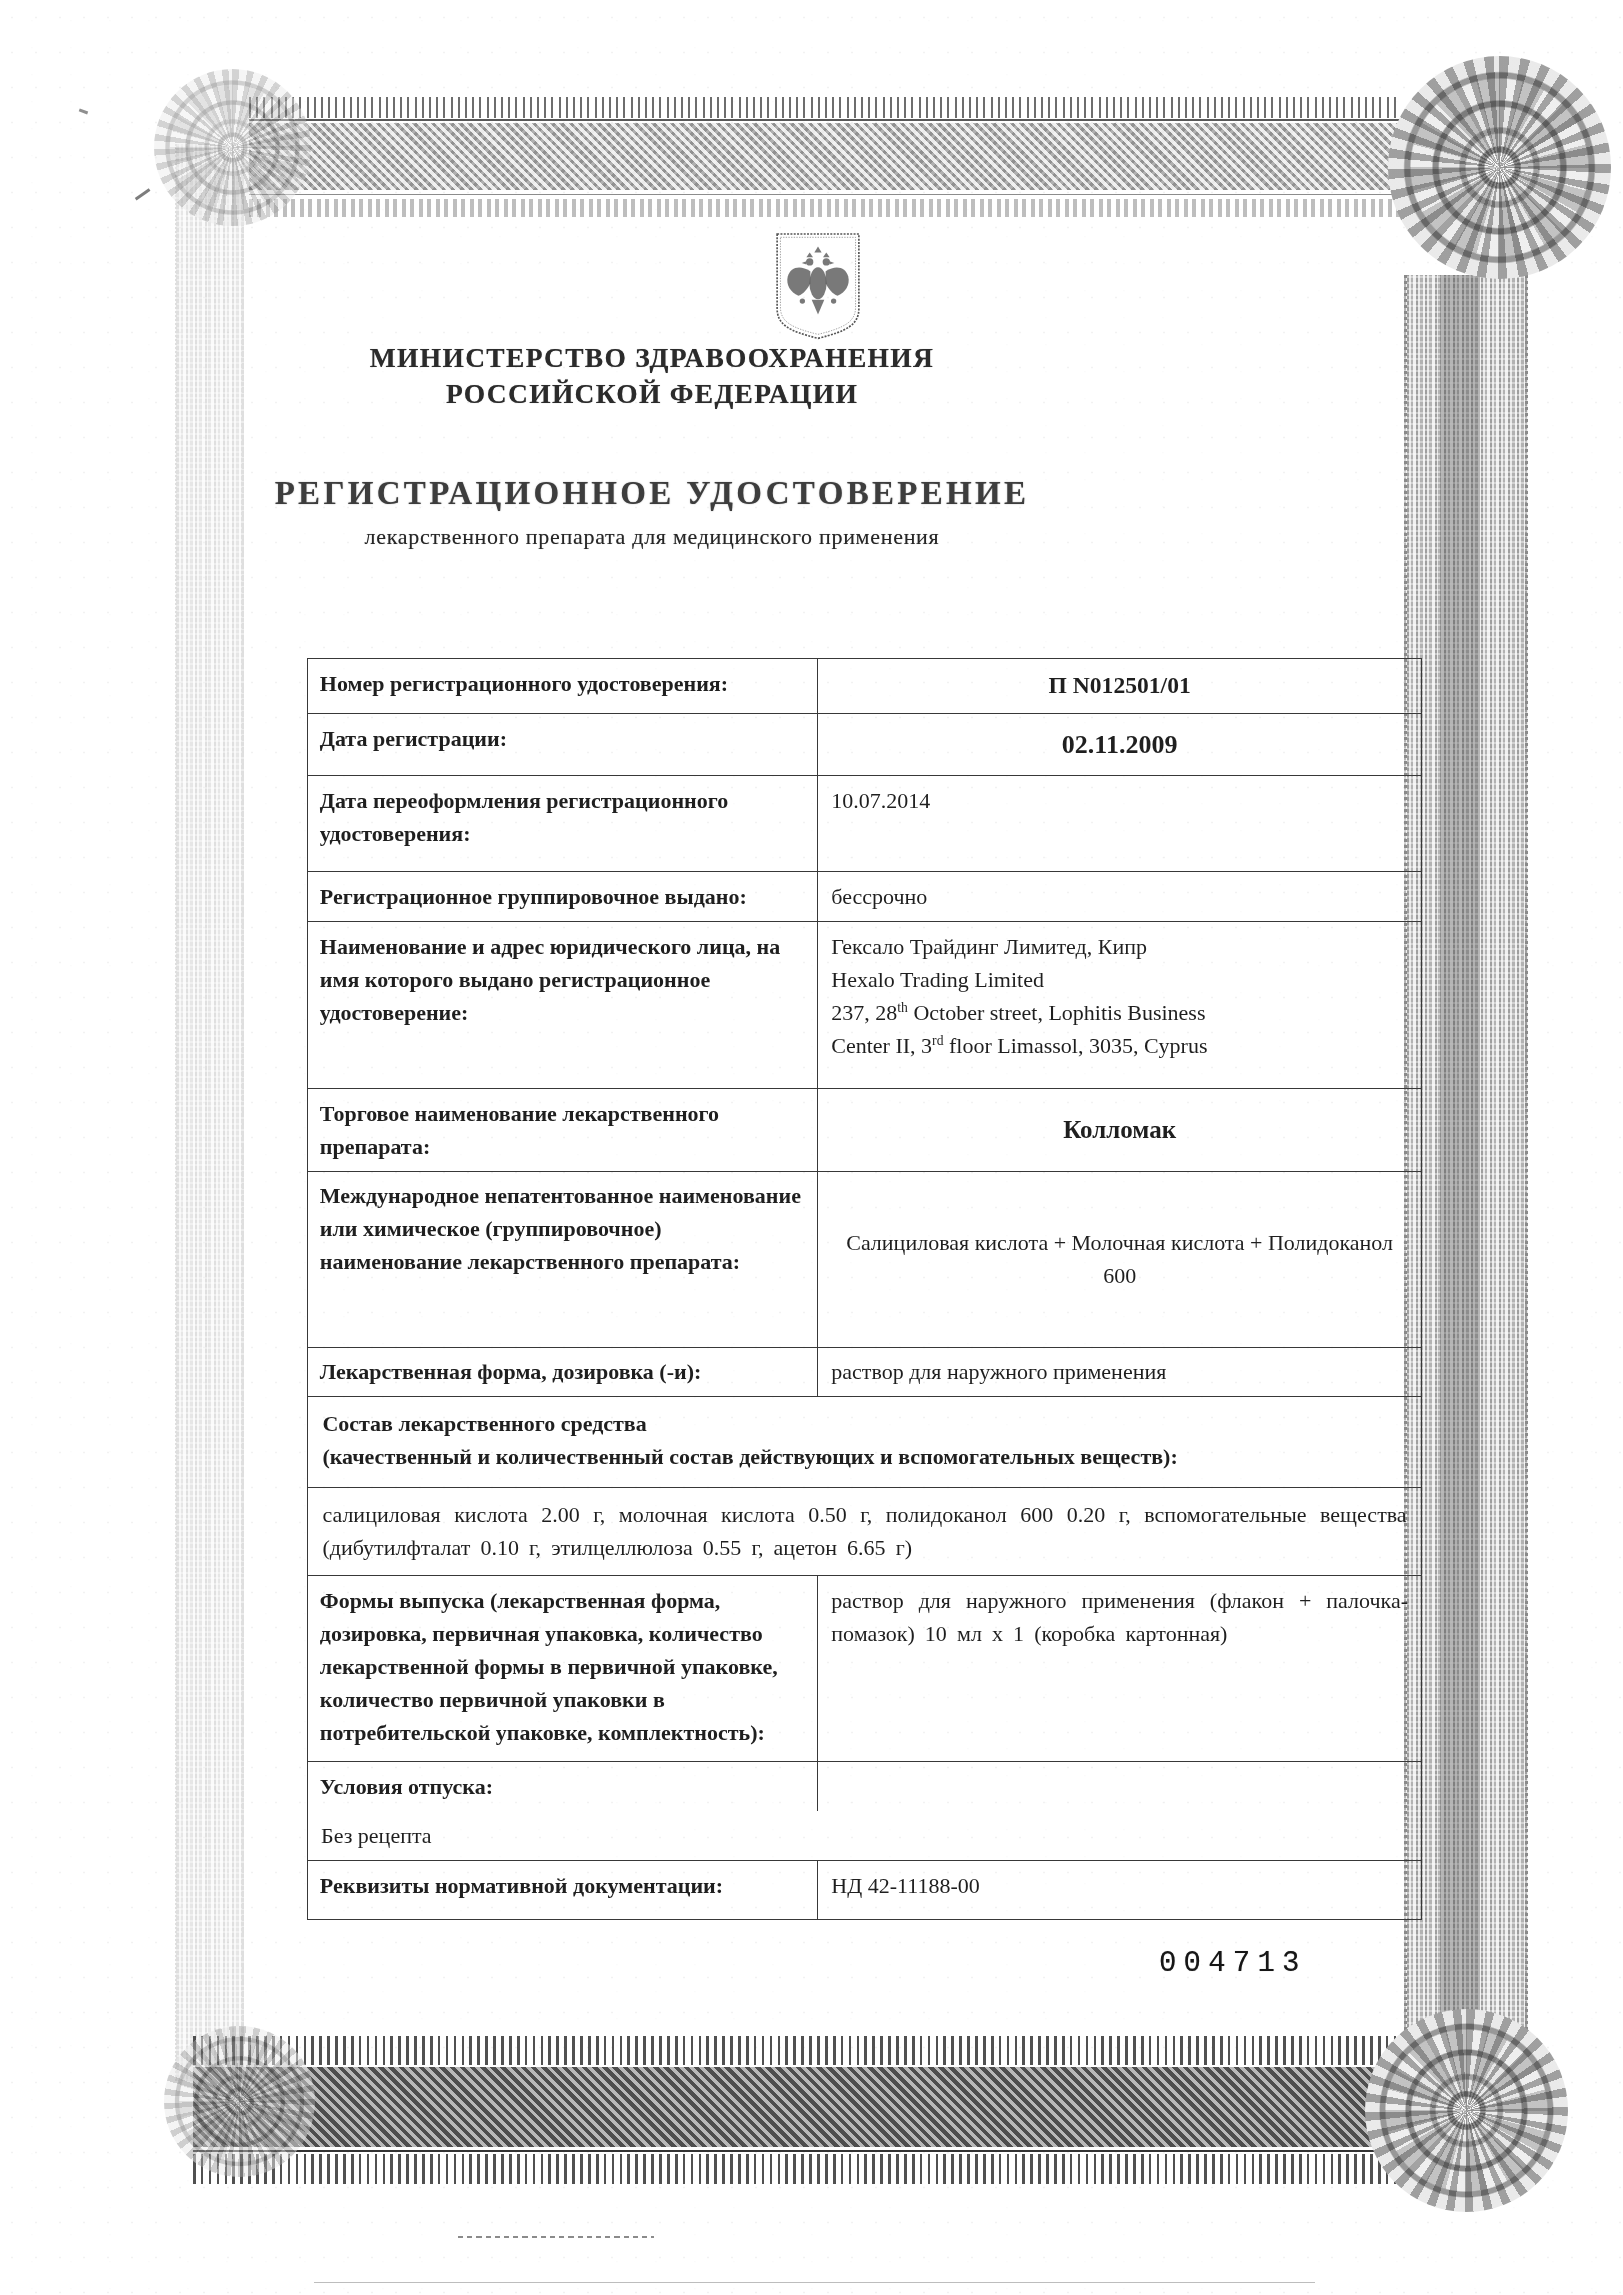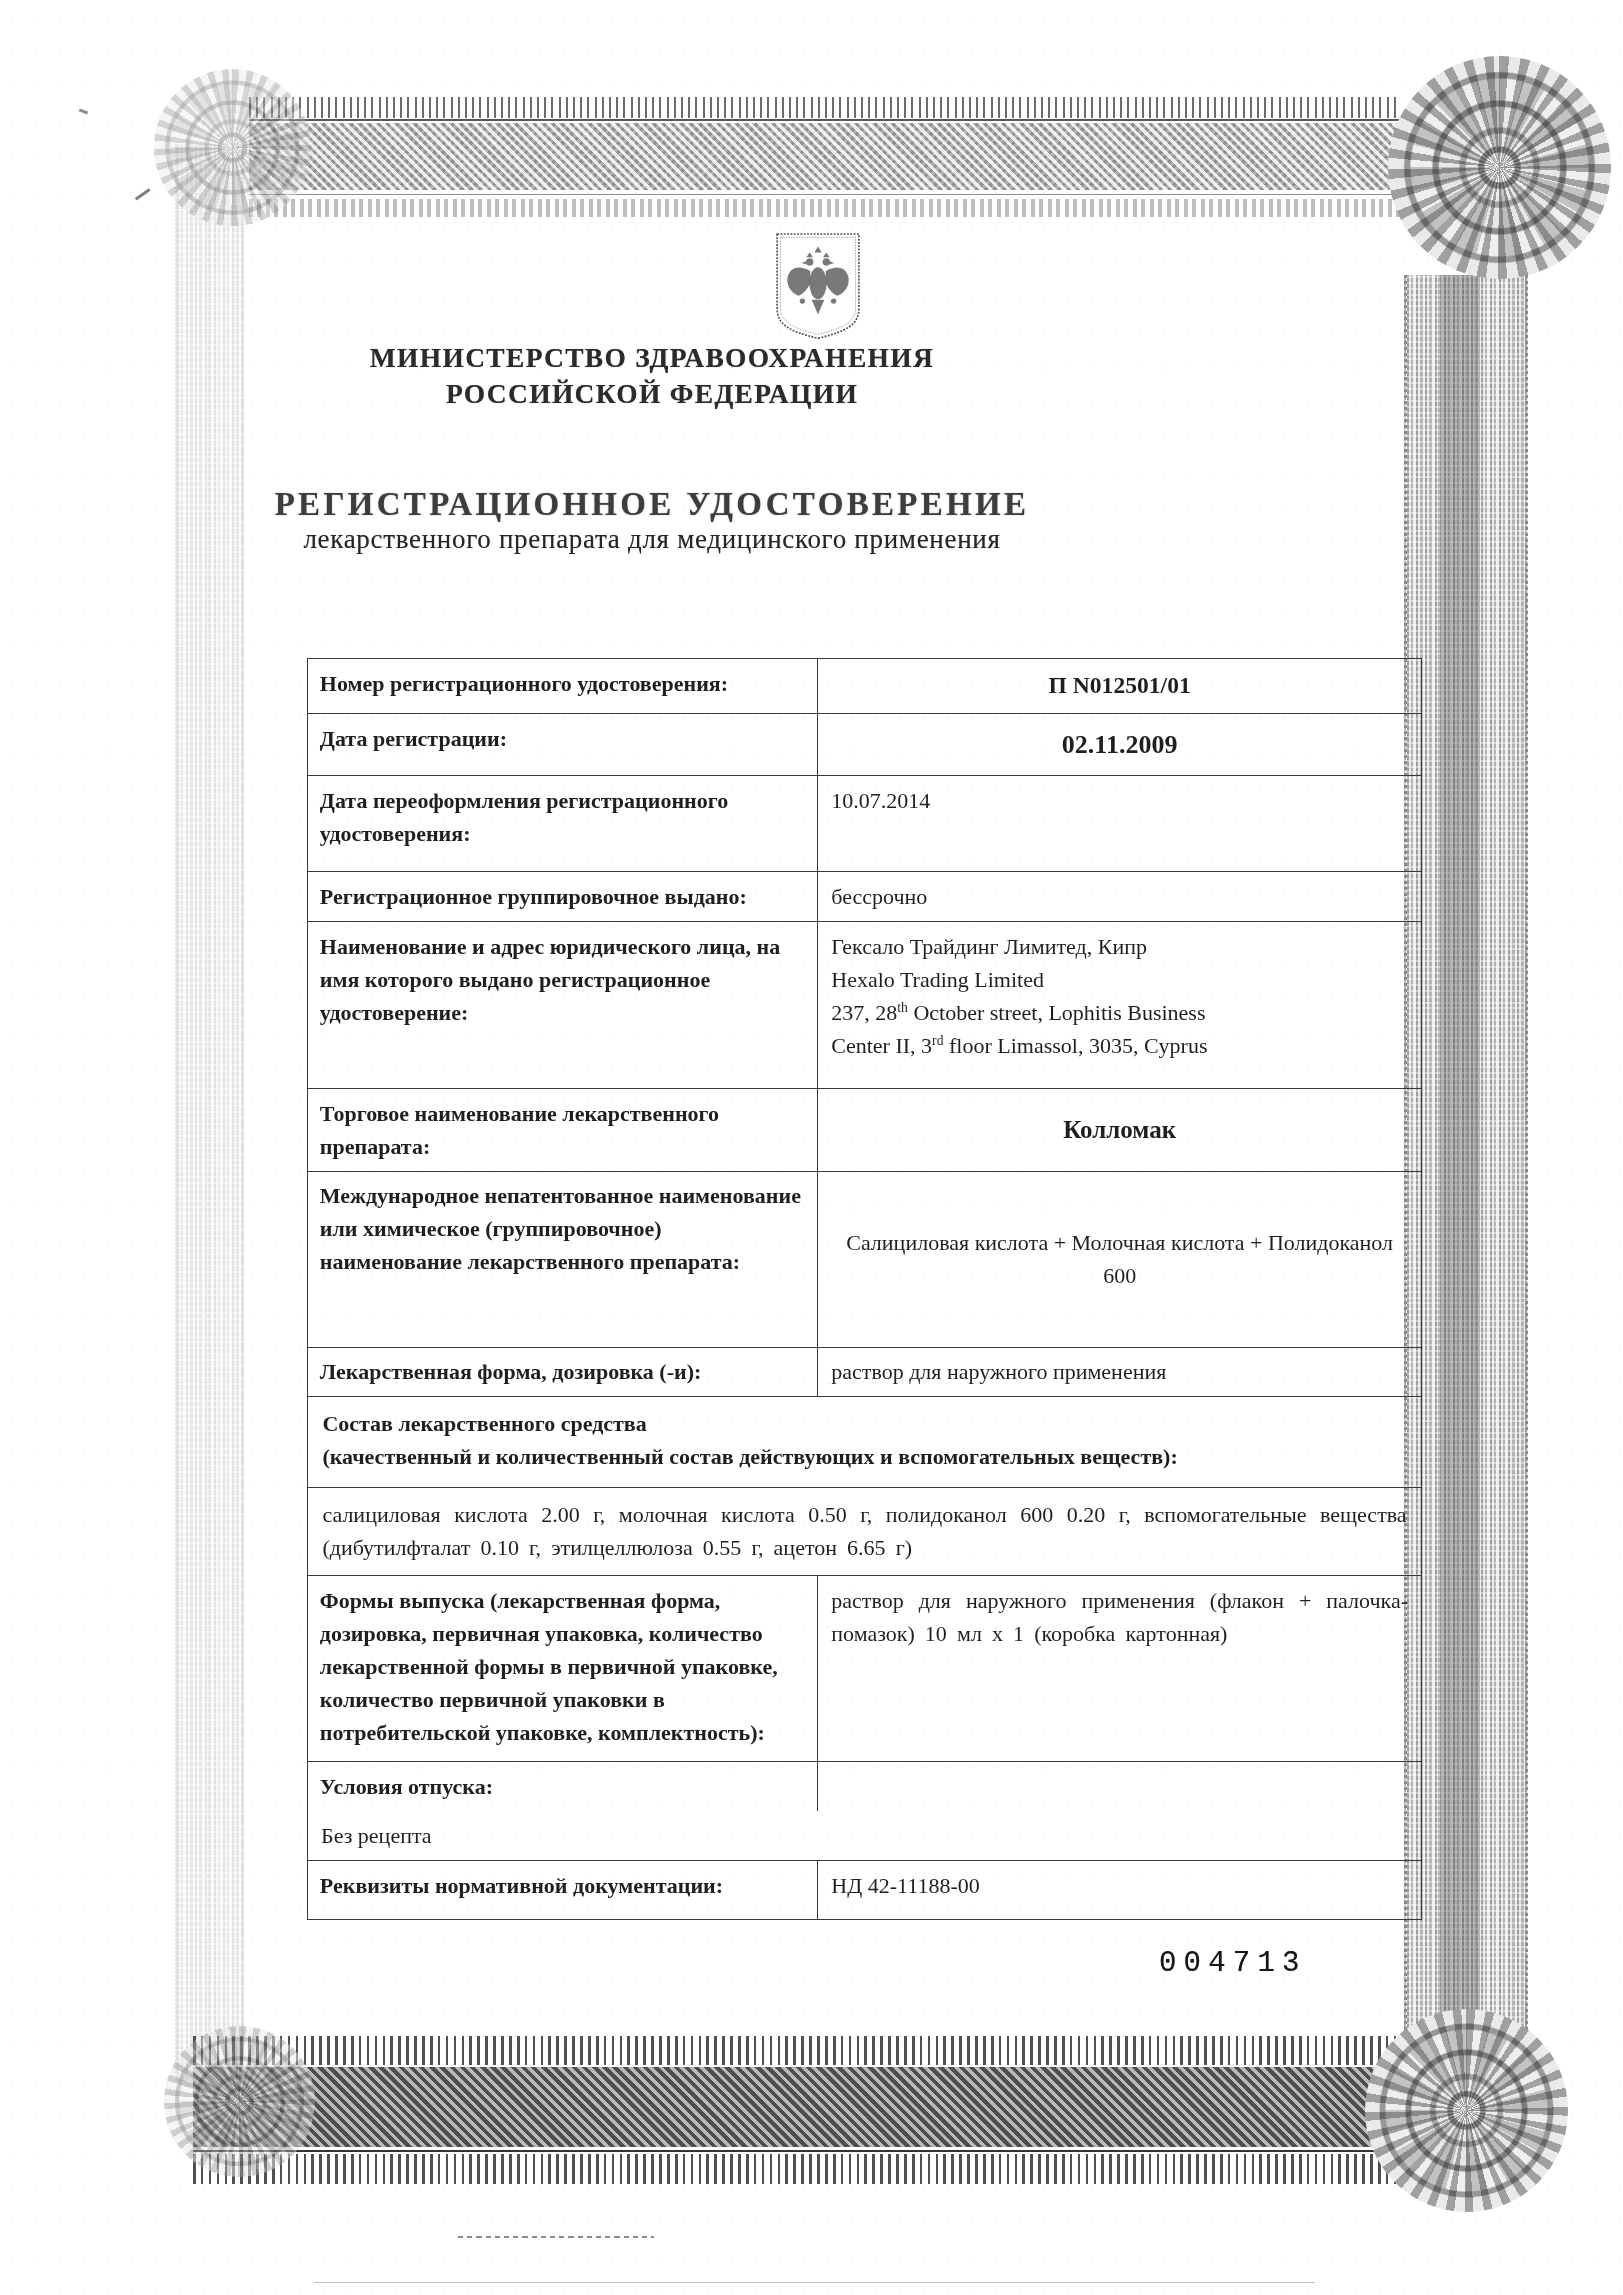--- a/index.html
+++ b/index.html
@@ -70,23 +70,23 @@
   }
   .rosette-tr{left:1388px; top:56px;  width:223px; height:223px;}
   .rosette-br{left:1365px; top:2009px; width:203px; height:203px;}
   .rosette-tl{left:154px;  top:69px; width:157px; height:157px; opacity:.45;}
   .rosette-bl{left:164px;  top:2026px; width:151px; height:151px; opacity:.5;}
   
   .emblem{position:absolute; left:772px; top:230px; width:92px; height:113px;}
   .center-abs{position:absolute; left:0; width:1304px; text-align:center;}
   .ministry{top:340px; font-size:27.5px; font-weight:bold; letter-spacing:1.3px;
             line-height:1.3; color:#2b2b2b; text-shadow:0 0 0.7px rgba(50,50,50,.6);}
-  .doc-title{top:486px; font-size:33px; font-weight:bold; letter-spacing:3.3px;
+  .doc-title{top:475px; font-size:33px; font-weight:bold; letter-spacing:3.3px;
              color:#3d3d3d; text-shadow:0 0 1.3px rgba(70,70,70,.55);}
-  .doc-subtitle{top:524px; font-size:27px; color:#262626; letter-spacing:0.7px;
+  .doc-subtitle{top:524px; font-size:22px; color:#262626; letter-spacing:0.7px;
                 text-shadow:0 0 0.7px rgba(60,60,60,.5);}
   
   .tbl{position:absolute; left:262px; top:658px; width:1113px;
        border:1.3px solid #383838; font-size:22px; line-height:1.5;margin-left:45px;}
   .row{display:flex; border-bottom:1.3px solid #383838;}
   .row:last-child{border-bottom:none;}
   .cl{width:487px; padding:7.9px 10.5px 7.9px 11.8px; border-right:1.3px solid #383838; font-weight:bold;}
   .cv{flex:1; padding:7.9px 13px;}
   .cf{width:100%; padding:9.2px 14.4px;}
   .vc{display:flex; align-items:center; justify-content:center; text-align:center;}

